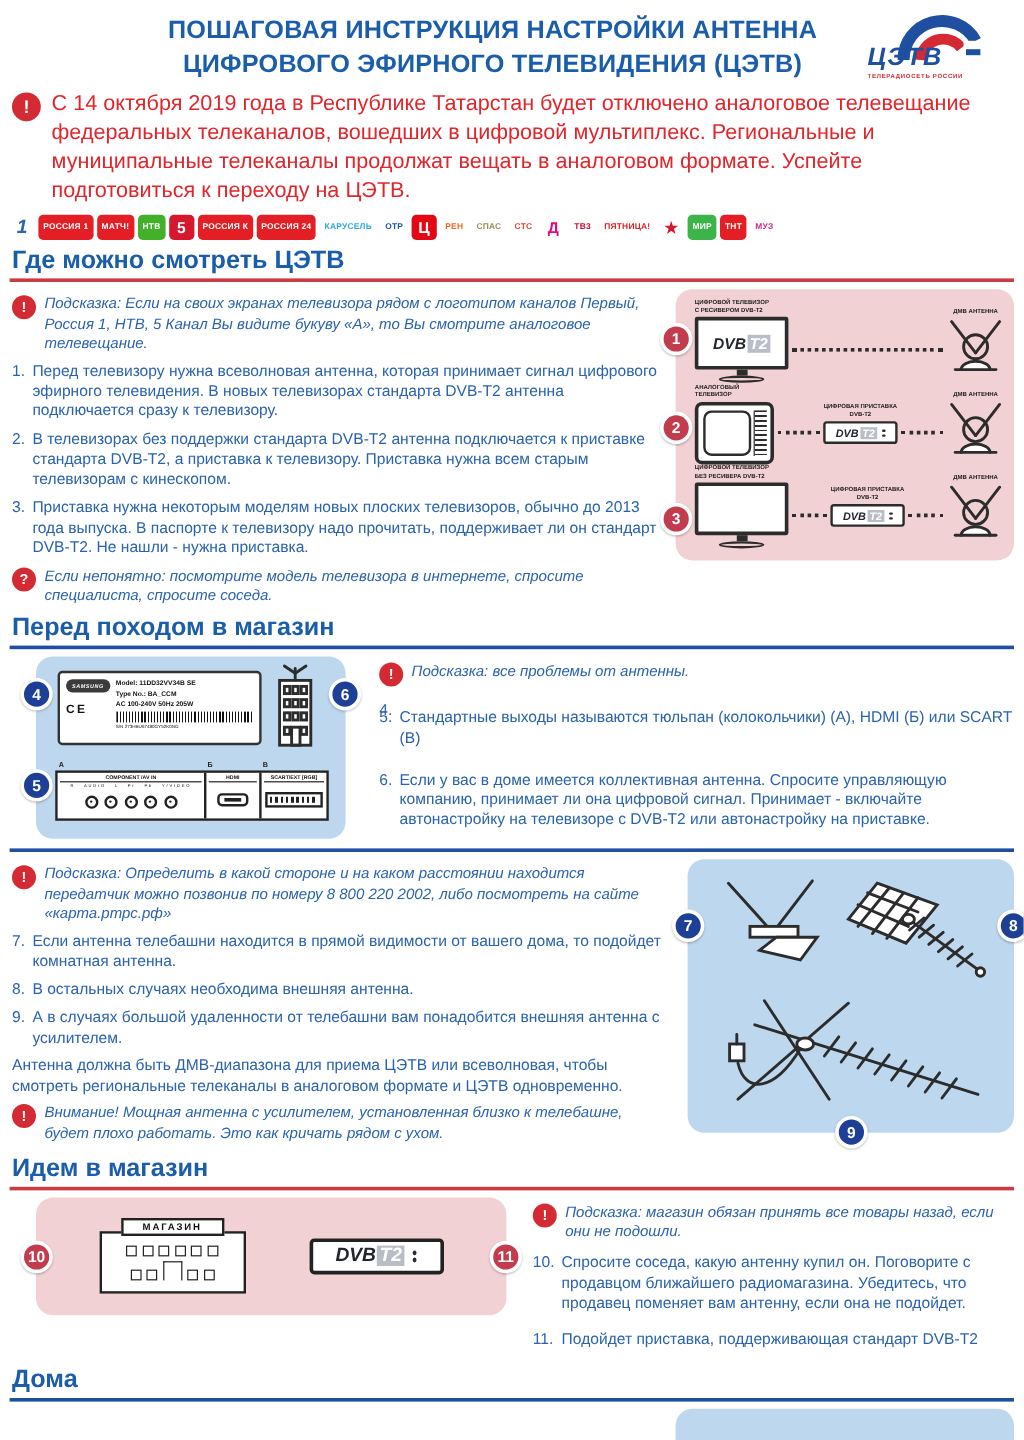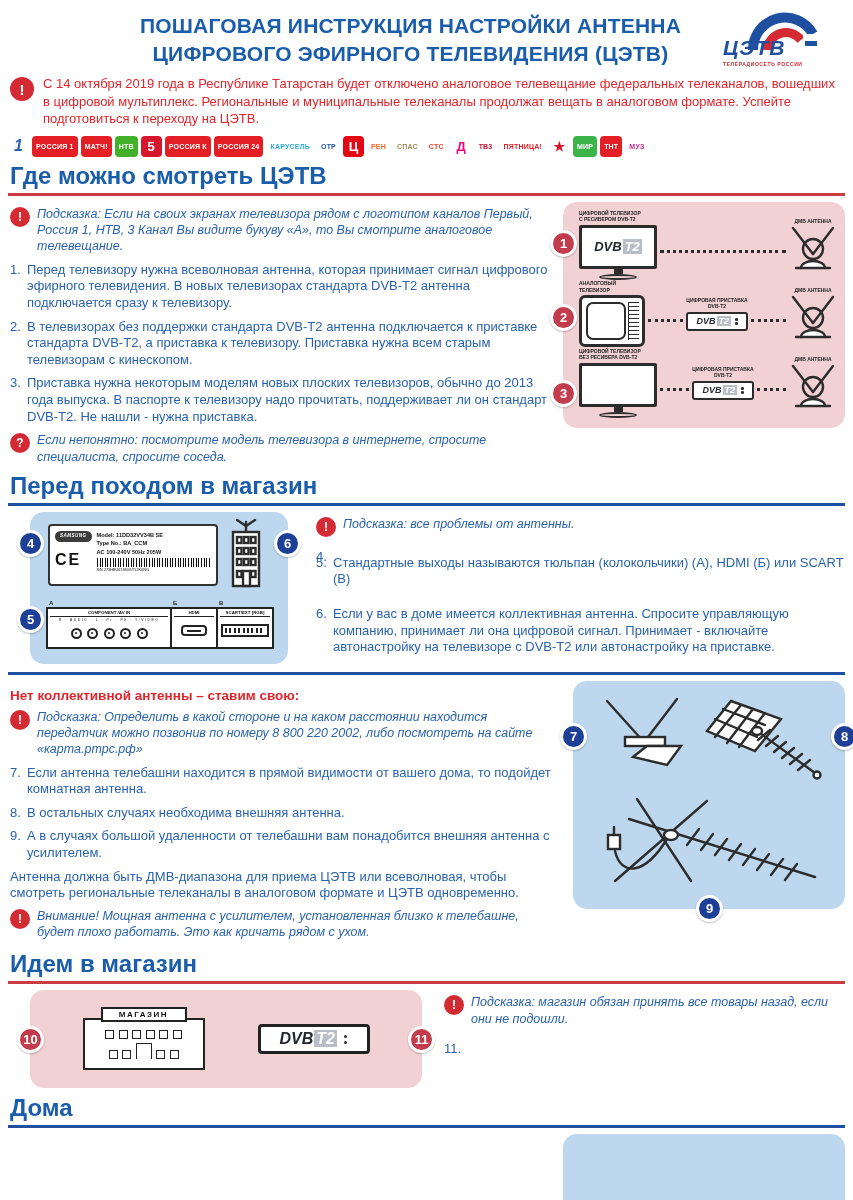--- a/index.html
+++ b/index.html
@@ -11,29 +11,29 @@
   
   .header { display:flex; align-items:flex-start; padding:8px 10px 0 98px; }
   .titles { flex:1; text-align:center; color:#1a5dab; font-weight:bold; font-size:21px; line-height:1.32; margin-top:4px; letter-spacing:.2px; }
   .logo { width:120px; display:flex; flex-direction:column; align-items:flex-start; }
   .logo svg { margin-left:22px; }
   .logo-name { color:#1e4fa0; font-weight:bold; font-size:21px; font-style:italic; margin-top:-16px; letter-spacing:1px; }
   .logo-tagline { color:#d42a33; font-weight:bold; font-size:5px; letter-spacing:.6px; margin-top:1px; }
   
   .intro { display:flex; gap:9px; padding:8px 12px 4px 10px; align-items:flex-start; }
   .intro-icon { flex:none; width:24px; height:24px; border-radius:50%; background:#d42a33; color:#fff; font-weight:bold; font-size:15px; display:flex; align-items:center; justify-content:center; margin-top:2px; }
-  .intro-text { color:#e2242b; font-size:13px; line-height:1.32; }
+  .intro-text { color:#e2242b; font-size:18px; line-height:1.32; }
   
   .channels { display:flex; align-items:center; gap:3px; padding:5px 8px 2px 8px; }
   .chip { height:21px; min-width:21px; padding:0 4px; border-radius:4px; display:flex; align-items:center; justify-content:center; }
   .chip span { font-size:7px; font-weight:bold; line-height:1; letter-spacing:.2px; }
   .chip.glyph span { font-size:13px; }
   .chip.one span { font-size:16px; font-style:italic; }
   
-  .sec-head { color:#1a5dab; font-weight:bold; font-size:24px; padding:3px 0 3px 10px; }
+  .sec-head { color:#1a5dab; font-weight:bold; font-size:21px; padding:3px 0 3px 10px; }
   .rule { height:3px; margin:0 8px; }
   .rule.red { background:#cb3b44; }
   .rule.blue { background:#1e4fa0; }
   .split { display:flex; gap:14px; padding:6px 8px 0 10px; }
   .col-text { flex:1; }
   .step { position:relative; padding-left:17px; font-size:13px; line-height:1.28; margin:7px 0; }
   .step.w2 { padding-left:24px; }
   .step-num { position:absolute; left:0; }
   .hint { display:flex; gap:7px; margin:4px 0; align-items:flex-start; }
   .hint-icon { flex:none; width:20px; height:20px; border-radius:50%; background:#d42a33; color:#fff; font-weight:bold; font-size:12px; display:flex; align-items:center; justify-content:center; margin-top:1px; }
@@ -62,21 +62,21 @@
   .stb { width:62px; height:19px; border:2px solid #2c2c2c; border-radius:3px; background:#fff; display:flex; align-items:center; justify-content:center; gap:4px; }
   .stb .dvb-logo { font-size:9px; }
   .stb-dots i { display:block; width:2.5px; height:2.5px; background:#2c2c2c; border-radius:50%; margin:1.5px 0; }
   .tv-crt { width:66px; height:52px; border:3px solid #2c2c2c; border-radius:6px; background:#fff; position:relative; }
   .crt-screen { position:absolute; left:4px; top:4px; width:40px; height:38px; border:2px solid #2c2c2c; border-radius:7px; }
   .crt-panel { position:absolute; right:3px; top:4px; width:11px; height:38px; border-left:1.5px solid #2c2c2c; background:repeating-linear-gradient(180deg,#2c2c2c 0 1.5px,transparent 1.5px 4px); }
   
   .before-panel { width:258px; height:152px; }
   .plate { position:absolute; left:18px; top:12px; width:170px; height:62px; background:#fff; border:2px solid #333; border-radius:4px; display:flex; padding:5px 5px 3px 5px; gap:5px; }
   .brand-oval { background:#3b3b3b; color:#fff; font-size:4.5px; font-style:italic; font-weight:bold; border-radius:8px; padding:2.5px 5px; letter-spacing:.5px; height:11px; }
-  .ce-mark { font-size:16px; letter-spacing:2px; color:#111; margin-top:9px; font-weight:bold; }
+  .ce-mark { font-size:10px; letter-spacing:2px; color:#111; margin-top:9px; font-weight:bold; }
   .plate-right { flex:1; }
   .pl { font-size:5.6px; font-weight:bold; color:#111; line-height:1.5; }
   .barcode { height:9px; margin-top:2px; background:repeating-linear-gradient(90deg,#111 0 1px,transparent 1px 2.6px); }
   .serial { font-size:3.8px; color:#111; margin-top:1.5px; }
   .building { position:absolute; right:22px; top:6px; }
   .ports { position:absolute; left:16px; top:88px; width:228px; }
   .port-letters { display:flex; font-size:6px; font-weight:bold; color:#222; margin-bottom:1px; }
   .port-letters span:nth-child(1){ width:124px; padding-left:3px; }
   .port-letters span:nth-child(2){ width:46px; padding-left:3px; }
   .port-letters span:nth-child(3){ padding-left:3px; }
@@ -201,21 +201,21 @@
       <span style="color: rgb(201, 41, 143);">МУЗ</span>
     </div>
 </div>
 
 <div class="sec-head">Где можно смотреть ЦЭТВ</div>
 <div class="rule red"></div>
 <div class="split">
   <div class="col-text">
     <div class="hint">
       <div class="hint-icon">!</div>
-      <div class="hint-text">Подсказка: Если на своих экранах телевизора рядом с логотипом каналов Первый, Россия 1, НТВ, 3 Канал Вы видите букуву «А», то Вы смотрите аналоговое телевещание.</div>
+      <div class="hint-text">Подсказка: Если на своих экранах телевизора рядом с логотипом каналов Первый, Россия 1, НТВ, 5 Канал Вы видите букуву «А», то Вы смотрите аналоговое телевещание.</div>
     </div>
     <div class="step"><span class="step-num">1.</span><span>Перед телевизору нужна всеволновая антенна, которая принимает сигнал цифрового эфирного телевидения. В новых телевизорах стандарта DVB-T2 антенна подключается сразу к телевизору.</span></div>
     <div class="step"><span class="step-num">2.</span><span>В телевизорах без поддержки стандарта DVB-T2 антенна подключается к приставке стандарта DVB-T2, а приставка к телевизору. Приставка нужна всем старым телевизорам с кинескопом.</span></div>
     <div class="step"><span class="step-num">3.</span><span>Приставка нужна некоторым моделям новых плоских телевизоров, обычно до 2013 года выпуска. В паспорте к телевизору надо прочитать, поддерживает ли он стандарт DVB-T2. Не нашли - нужна приставка.</span></div>
     <div class="hint">
       <div class="hint-icon">?</div>
       <div class="hint-text">Если непонятно: посмотрите модель телевизора в интернете, спросите специалиста, спросите соседа.</div>
     </div>
   </div>
   <div class="panel pink where-panel">
@@ -393,21 +393,20 @@
     </div>
     <div class="step" style="margin-top:12px"><span class="step-num">4.</span></div>
     <div class="step" style="margin-top:18px"><span class="step-num">5.</span><span>Стандартные выходы называются тюльпан (колокольчики) (А), HDMI (Б) или SCART (В)</span></div>
     <div class="step" style="margin-top:18px"><span class="step-num">6.</span><span>Если у вас в доме имеется коллективная антенна. Спросите управляющую компанию, принимает ли она цифровой сигнал. Принимает - включайте автонастройку на телевизоре с DVB-T2 или автонастройку на приставке.</span></div>
   </div>
 </div>
 
 <div class="rule blue" style="margin-top:8px"></div>
 <div class="split">
   <div class="col-text">
-    <div class="red-head" style="padding-left:0">Нет коллективной антенны – ставим свою:</div>
     <div class="hint">
       <div class="hint-icon">!</div>
       <div class="hint-text">Подсказка: Определить в какой стороне и на каком расстоянии находится передатчик можно позвонив по номеру 8 800 220 2002, либо посмотреть на сайте «карта.ртрс.рф»</div>
     </div>
     <div class="step"><span class="step-num">7.</span><span>Если антенна телебашни находится в прямой видимости от вашего дома, то подойдет комнатная антенна.</span></div>
     <div class="step"><span class="step-num">8.</span><span>В остальных случаях необходима внешняя антенна.</span></div>
     <div class="step"><span class="step-num">9.</span><span>А в случаях большой удаленности от телебашни вам понадобится внешняя антенна с усилителем.</span></div>
     <div class="note">Антенна должна быть ДМВ-диапазона для приема ЦЭТВ или всеволновая, чтобы смотреть региональные телеканалы в аналоговом формате и ЦЭТВ одновременно.</div>
     <div class="hint">
       <div class="hint-icon">!</div>
@@ -495,21 +494,22 @@
           <i></i>
           <i></i>
         </span>
     </div>
   </div>
   <div class="col-text" style="padding-left:8px">
     <div class="hint">
       <div class="hint-icon">!</div>
       <div class="hint-text">Подсказка: магазин обязан принять все товары назад, если они не подошли.</div>
     </div>
-    <div class="step w2" style="margin-top:14px"><span class="step-num">11.</span></div>
+    <div class="step w2" style="margin-top:10px"><span class="step-num">10.</span><span>Спросите соседа, какую антенну купил он. Поговорите с продавцом ближайшего радиомагазина. Убедитесь, что продавец поменяет вам антенну, если она не подойдет.</span></div>
+    <div class="step w2" style="margin-top:14px"><span class="step-num">11.</span><span>Подойдет приставка, поддерживающая стандарт DVB-T2</span></div>
   </div>
 </div>
 
 <div class="sec-head" style="padding-top:6px">Дома</div>
 <div class="rule blue"></div>
 <div class="split">
   <div class="col-text">
     
     
     

